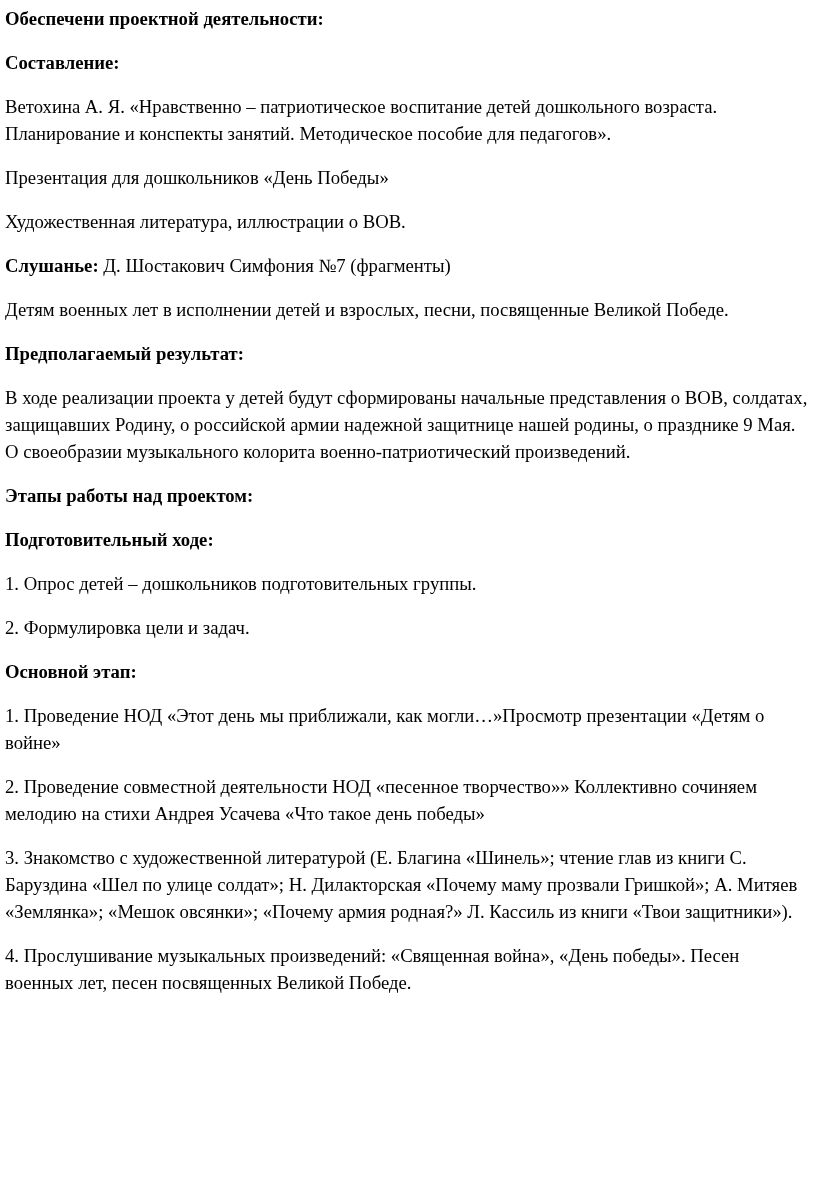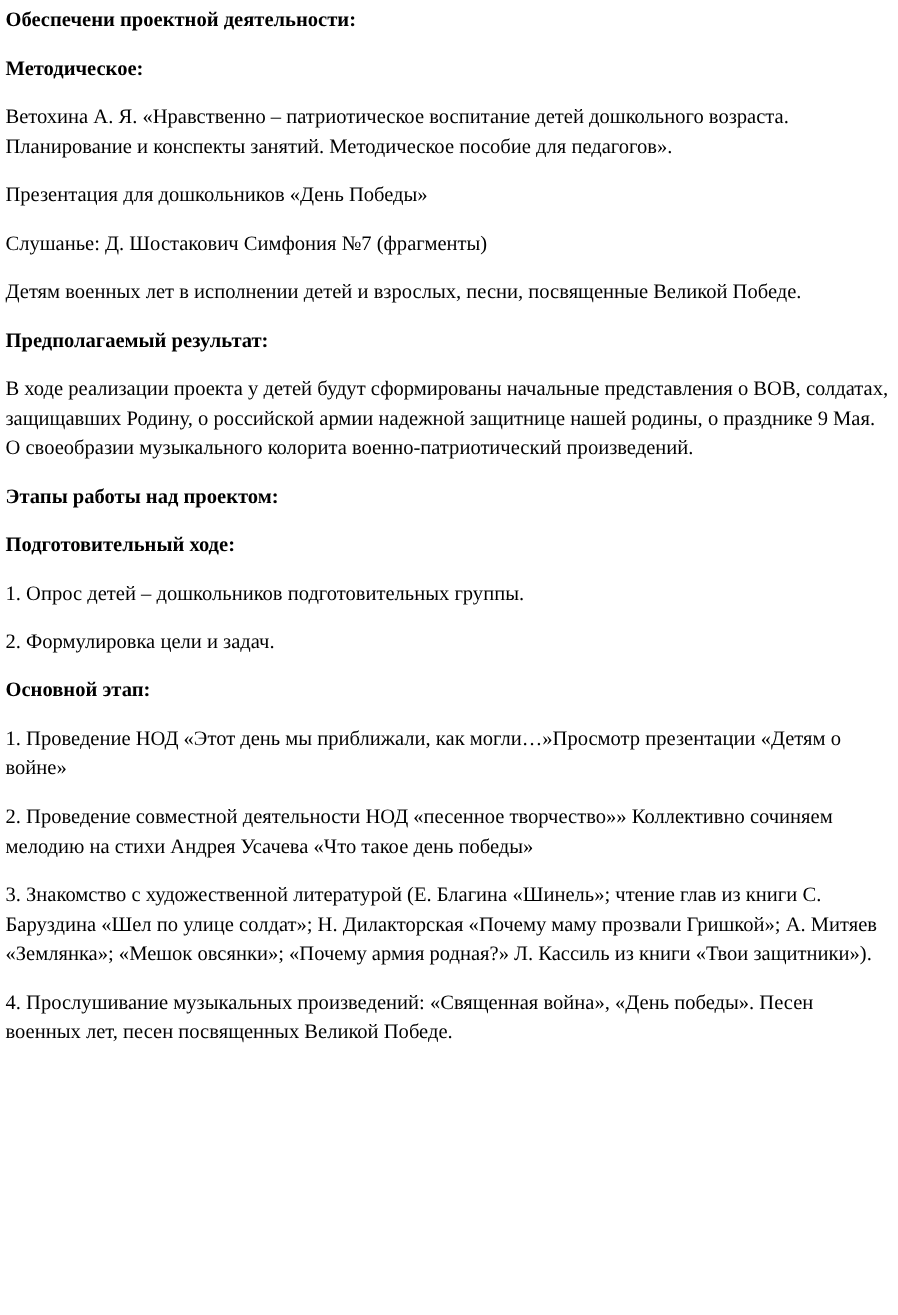--- a/index.html
+++ b/index.html
@@ -24,37 +24,38 @@
     font-size: 18.7px;
     line-height: 27px;
     margin: 0 0 17px 0;
     text-align: left;
     word-spacing: normal;
   }
   .para.bold {
     font-weight: bold;
   }
   .para strong {
-    font-weight: normal;
+    font-weight: bold;
   }
 </style>
 </head>
 <body>
 
 <div class="page">
 
   <p class="para bold">Обеспечени проектной деятельности:</p>
 
-  <p class="para bold">Методическое:</p>
+  <p class="para bold">Составление:</p>
 
   <p class="para">Ветохина А. Я. «Нравственно – патриотическое воспитание детей дошкольного возраста. Планирование и конспекты занятий. Методическое пособие для педагогов».</p>
 
 
   <p class="para">Презентация для дошкольников «День Победы»</p>
 
+  <p class="para">Художественная литература, иллюстрации о ВОВ.</p>
 
   <p class="para"><strong>Слушанье:</strong><span> Д. Шостакович Симфония №7 (фрагменты)</span></p>
 
   <p class="para">Детям военных лет в исполнении детей и взрослых, песни, посвященные Великой Победе.</p>
 
   <p class="para bold">Предполагаемый результат:</p>
 
   <p class="para">В ходе реализации проекта у детей будут сформированы начальные представления о ВОВ, солдатах, защищавших Родину, о российской армии надежной защитнице нашей родины, о празднике 9 Мая. О своеобразии музыкального колорита военно-патриотический произведений.</p>
 
   <p class="para bold">Этапы работы над проектом:</p>

